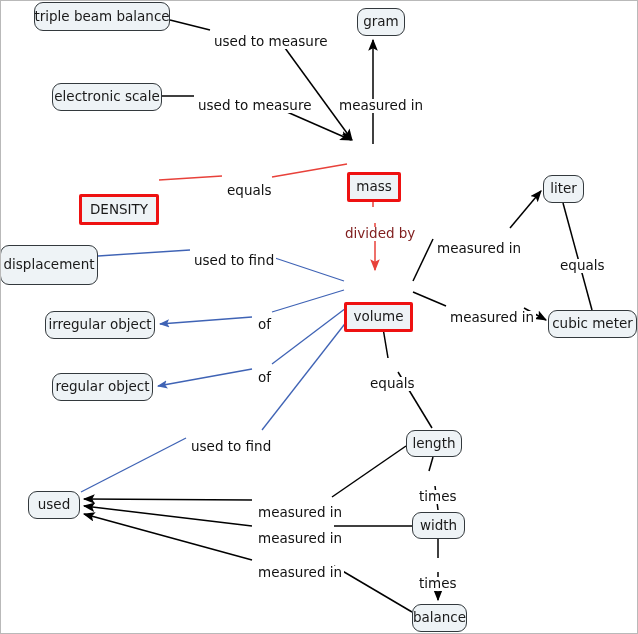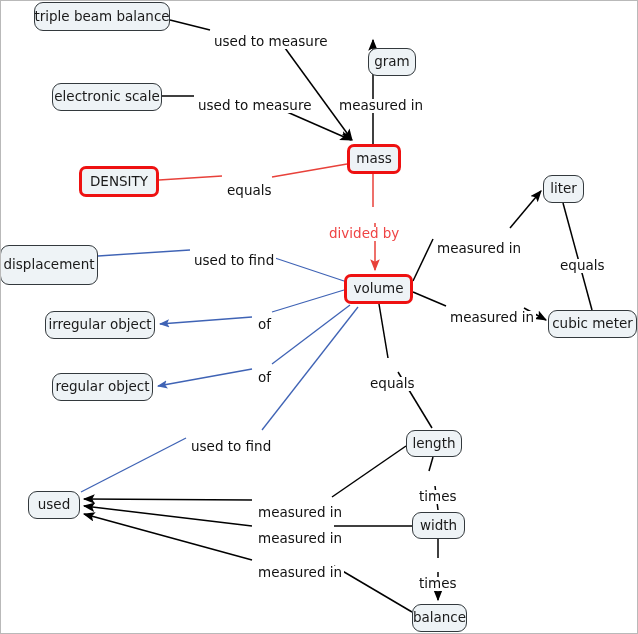--- a/index.html
+++ b/index.html
@@ -35,21 +35,22 @@
     border-radius: 9px;
     color: #1a1a1a;
     font-size: 13.5px;
     line-height: 1;
     white-space: nowrap;
     padding: 0 0;
     box-shadow: 0 0 0 0 rgba(0,0,0,0);
   }
   .node.highlight {
     border: 3px solid #ee1111;
-    border-radius: 7px;
+    border-radius: 2px;
+    margin-top: 28px;
   }
   .edge-label {
     position: absolute;
     color: #111111;
     font-size: 13.5px;
     line-height: 1;
     white-space: nowrap;
     background: #ffffff;
     padding: 0 2px;
     margin-top: 12px;
@@ -117,21 +118,21 @@
         <polyline points="252,526 84,506" fill="none" stroke="#000000" stroke-width="1.5" marker-end="url(#arrow-black)" id="e-lbl-meter2"></polyline>
         <polyline points="412,612 334,566" fill="none" stroke="#000000" stroke-width="1.5" id="e-height-lbl"></polyline>
         <polyline points="252,560 84,514" fill="none" stroke="#000000" stroke-width="1.5" marker-end="url(#arrow-black)" id="e-lbl-meter3"></polyline>
       </g>
   </svg>
 
   <div id="nodes-layer">
       <div class="node" style="left: 34px; top: 2px; width: 136px; height: 29px;">
         <span>triple beam balance</span>
       </div>
-      <div class="node" style="left: 368px; top: 8px; width: 48px; height: 28px; margin-top: 40px;">
+      <div class="node" style="left: 357px; top: 8px; width: 48px; height: 28px;">
         <span>gram</span>
       </div>
       <div class="node" style="left: 52px; top: 83px; width: 110px; height: 28px;">
         <span>electronic scale</span>
       </div>
       <div class="node highlight" style="left: 347px; top: 144px; width: 54px; height: 30px;">
         <span>mass</span>
       </div>
       <div class="node highlight" style="left: 79px; top: 166px; width: 80px; height: 31px;">
         <span>DENSITY</span>
@@ -165,21 +166,21 @@
       </div>
       <div class="node" style="left: 412px; top: 604px; width: 55px; height: 28px;">
         <span>balance</span>
       </div>
     </div>
   <div id="labels-layer">
       <div class="edge-label" style="left: 212px; top: 23px; color: rgb(17, 17, 17);">used to measure</div>
       <div class="edge-label" style="left: 337px; top: 87px; color: rgb(17, 17, 17);">measured in</div>
       <div class="edge-label" style="left: 196px; top: 87px; color: rgb(17, 17, 17);">used to measure</div>
       <div class="edge-label" style="left: 225px; top: 172px; color: rgb(17, 17, 17);">equals</div>
-      <div class="edge-label" style="left: 327px; top: 215px; color: #ef4444;">divided by</div>
+      <div class="edge-label" style="left: 343px; top: 215px; color: #7f1d1d;">divided by</div>
       <div class="edge-label" style="left: 435px; top: 230px; color: rgb(17, 17, 17);">measured in</div>
       <div class="edge-label" style="left: 192px; top: 242px; color: rgb(17, 17, 17);">used to find</div>
       <div class="edge-label" style="left: 558px; top: 247px; color: rgb(17, 17, 17);">equals</div>
       <div class="edge-label" style="left: 448px; top: 299px; color: rgb(17, 17, 17);">measured in</div>
       <div class="edge-label" style="left: 256px; top: 306px; color: rgb(17, 17, 17);">of</div>
       <div class="edge-label" style="left: 256px; top: 359px; color: rgb(17, 17, 17);">of</div>
       <div class="edge-label" style="left: 368px; top: 365px; color: rgb(17, 17, 17);">equals</div>
       <div class="edge-label" style="left: 189px; top: 428px; color: rgb(17, 17, 17);">used to find</div>
       <div class="edge-label" style="left: 417px; top: 478px; color: rgb(17, 17, 17);">times</div>
       <div class="edge-label" style="left: 256px; top: 494px; color: rgb(17, 17, 17);">measured in</div>

